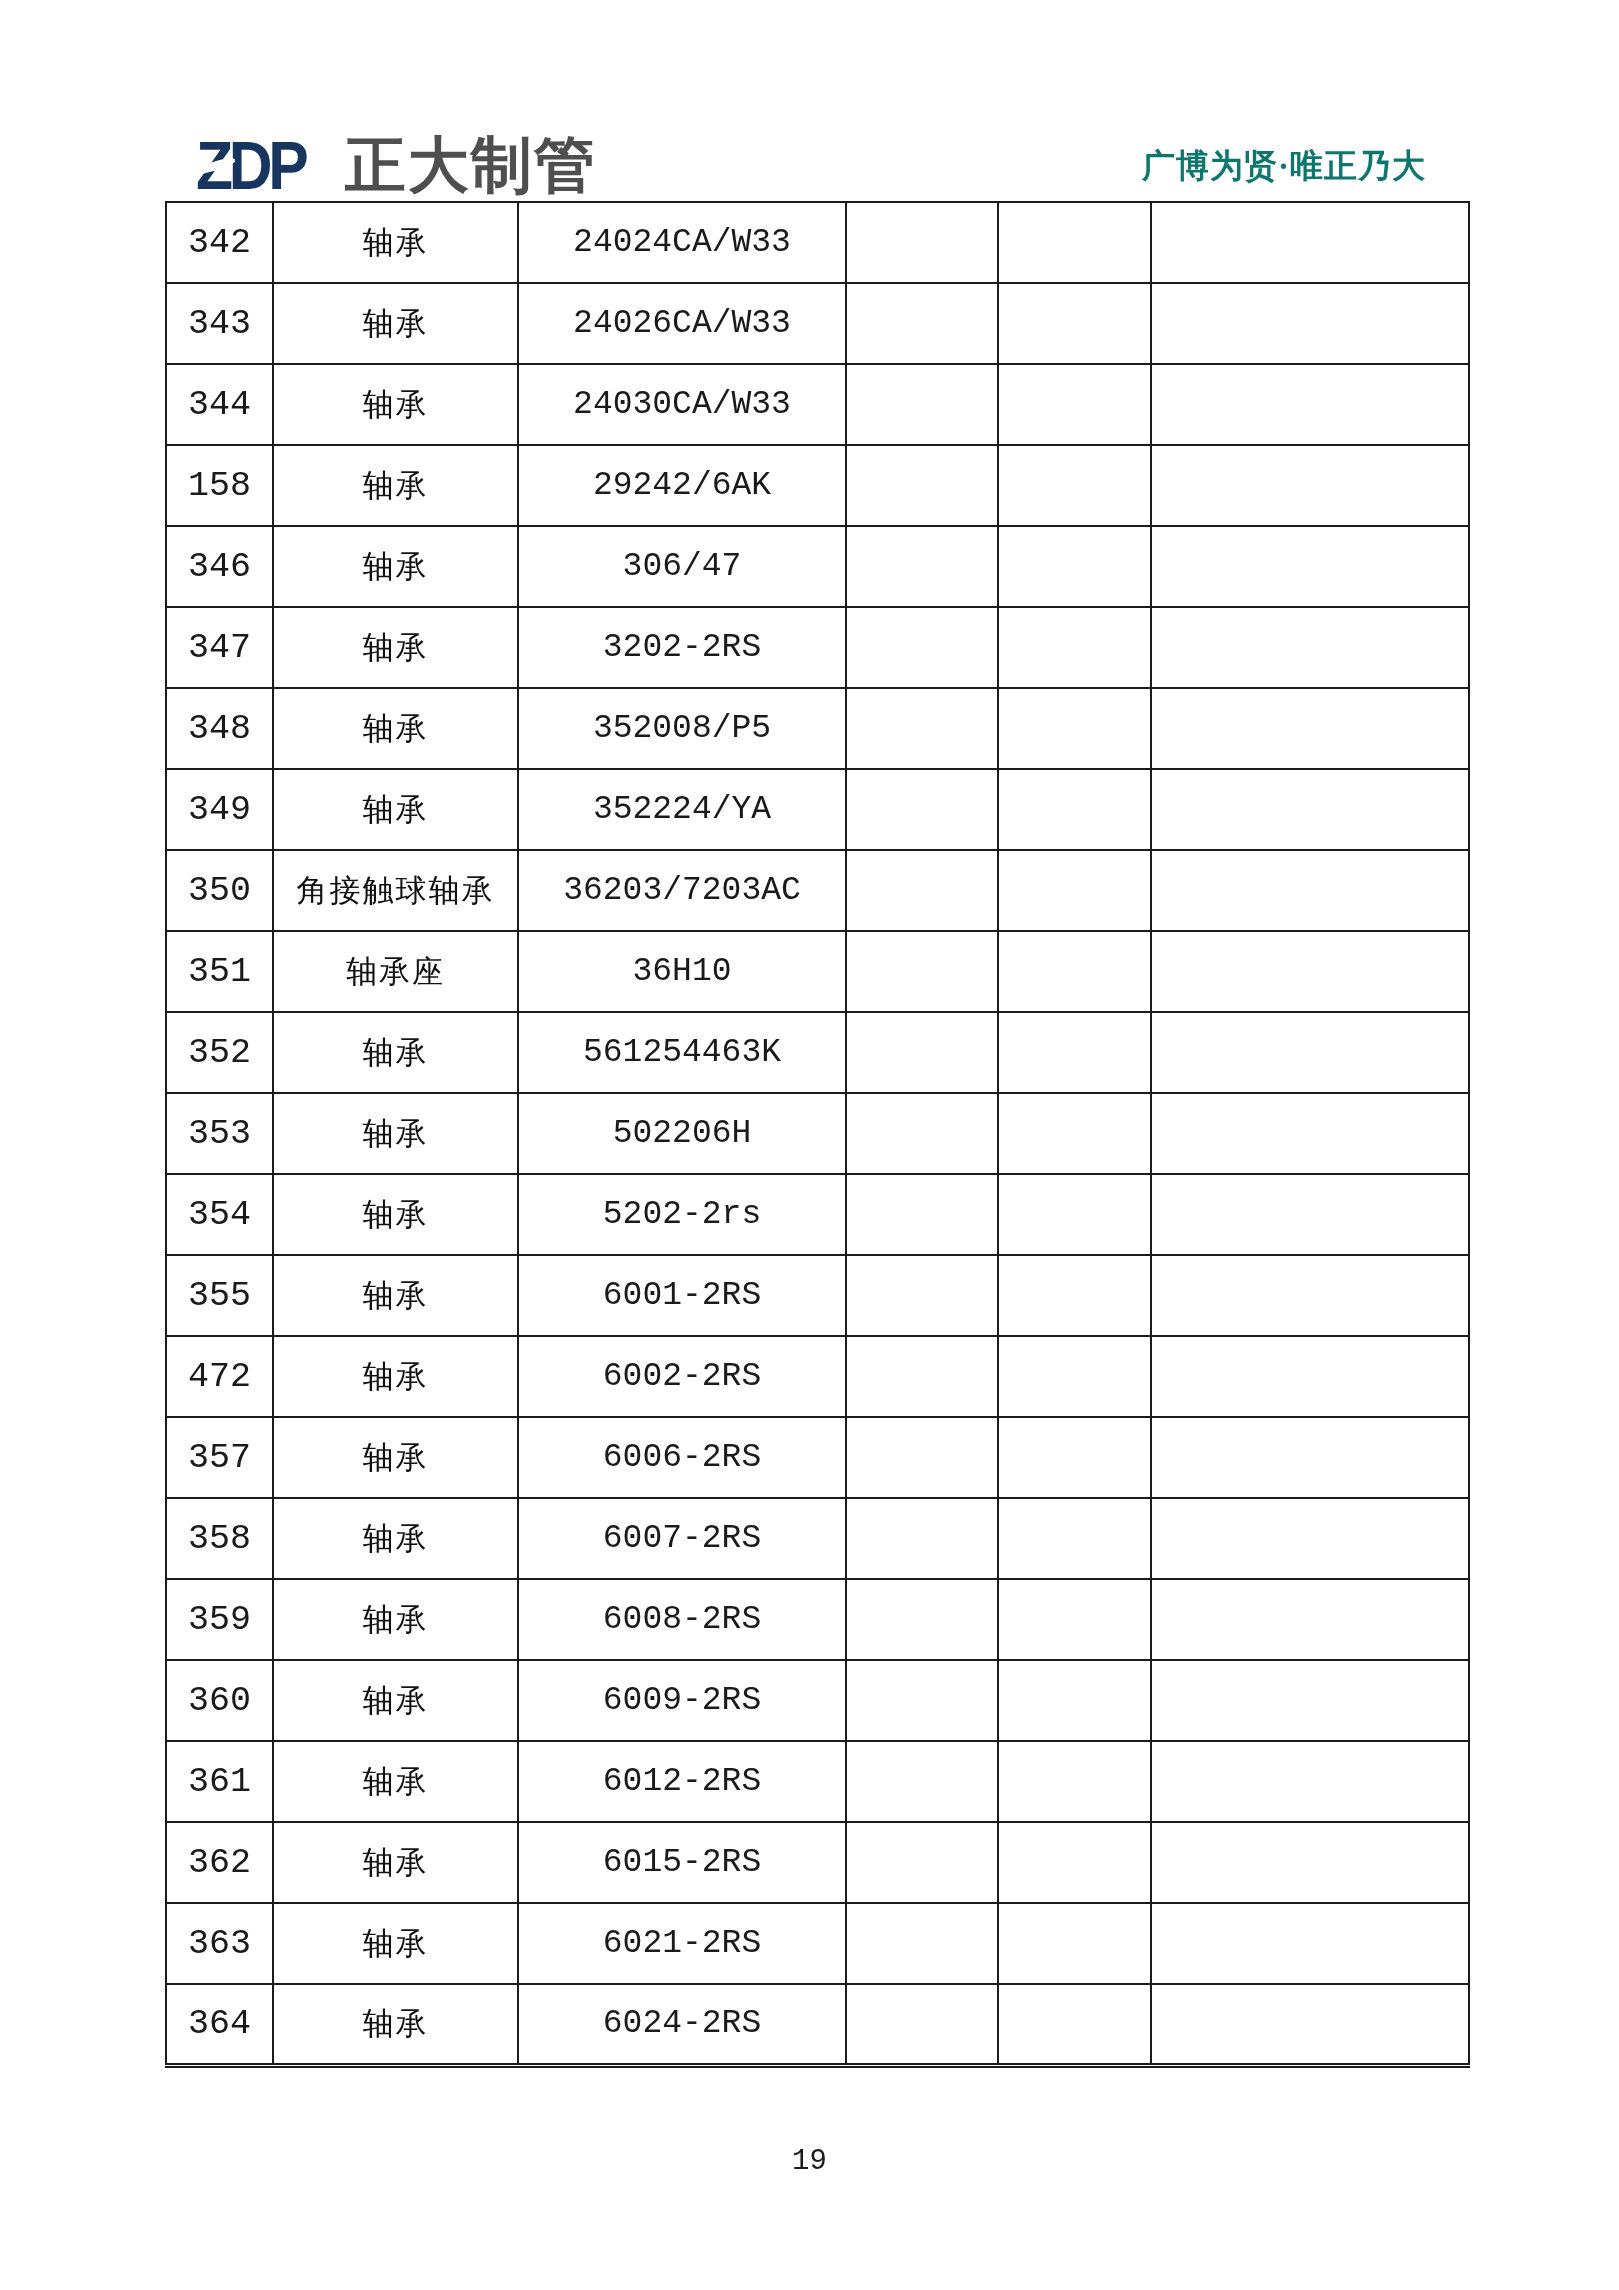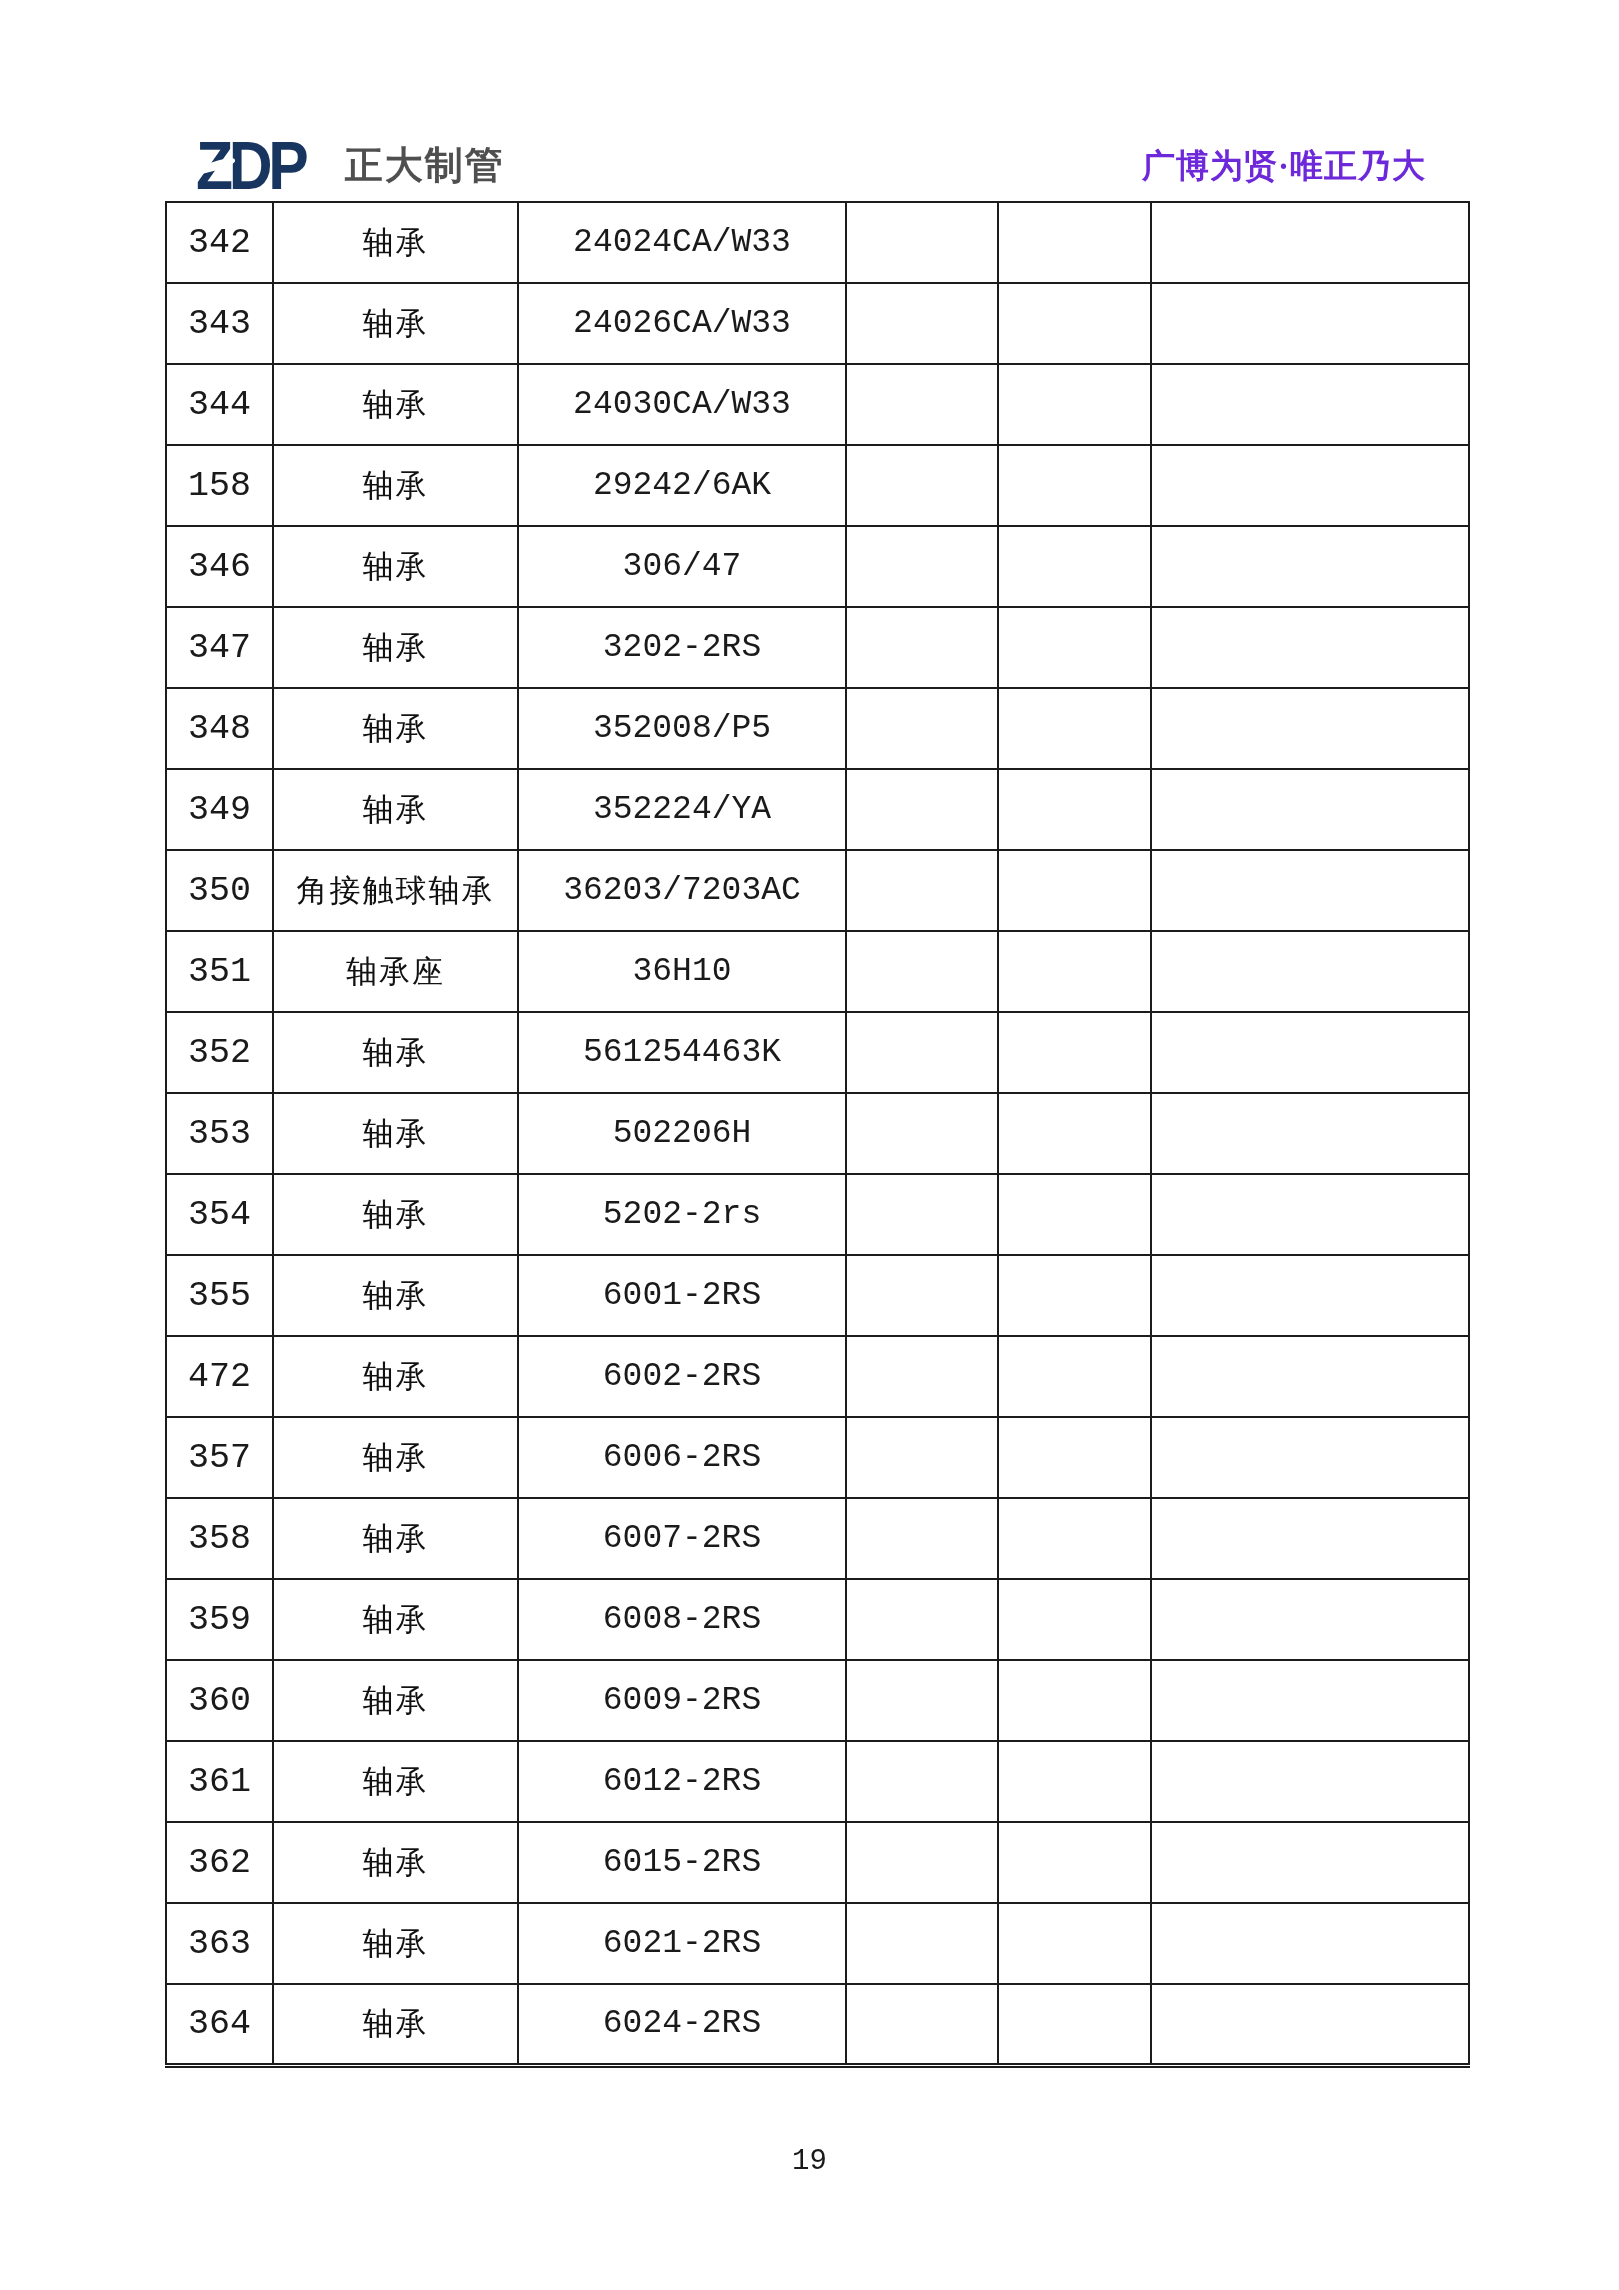--- a/index.html
+++ b/index.html
@@ -49,34 +49,34 @@
     top: 23.5px;
     width: 51px;
     height: 8.8px;
     background: #ffffff;
     border-radius: 60% 40% 50% 50%;
     transform: rotate(-14deg);
   }
   .company-name {
     font-family: "Liberation Sans", "DejaVu Sans", sans-serif;
     font-weight: 700;
-    font-size: 38px;
+    font-size: 61px;
     line-height: 57px;
     color: #4f4f4f;
     letter-spacing: 2px;
   }
   .slogan {
     position: absolute;
     right: 193px;
     top: 147px;
     font-family: "Liberation Serif", "DejaVu Serif", serif;
     font-weight: 700;
     font-size: 33px;
     line-height: 39px;
-    color: #6d28d9;
+    color: #0f766e;
     letter-spacing: 1px;
     white-space: nowrap;
   }
 
   
   .parts-table {
     position: absolute;
     left: 165px;
     top: 201px;
     width: 1303px;

